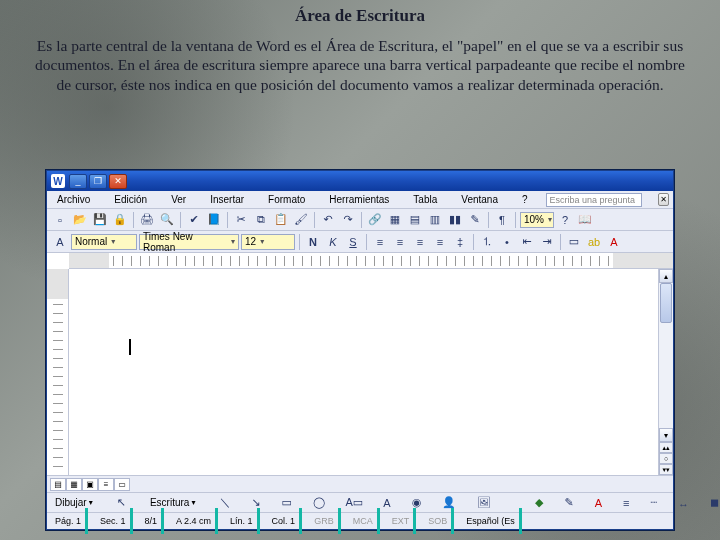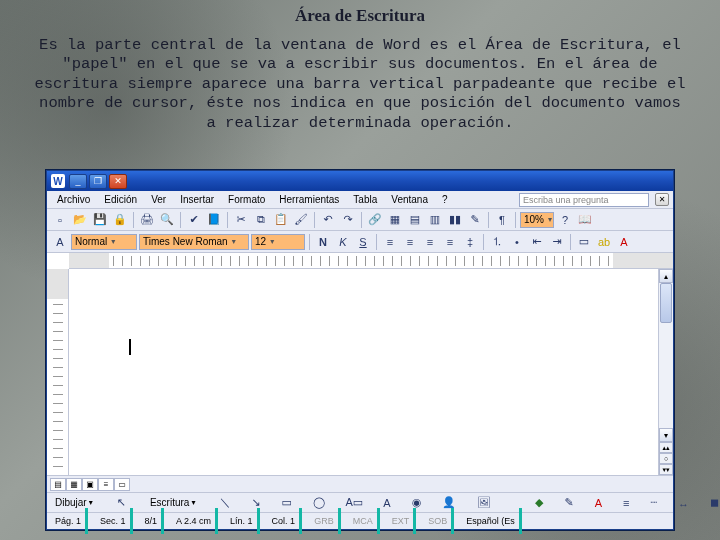--- a/index.html
+++ b/index.html
@@ -20,21 +20,20 @@
     text-align: center;
     font-size: 17px;
     padding-top: 6px;
     font-weight: bold;
   }
   .page-body {
     text-align: center;
     font-size: 15.5px;
     line-height: 1.25;
     padding: 10px 30px 8px;
-    font-family: Liberation Mono, monospace;
   }
 
   
   .word-window {
     position: absolute;
     left: 46px;
     top: 170px;
     width: 628px;
     height: 360px;
     background: #fff;
@@ -79,21 +78,21 @@
   }
   .win-btn.close { background: linear-gradient(#e87f5f, #d04424); border-color: #8a2a10; }
 
   .menubar {
     height: 18px;
     background: #e9ecf6;
     border-bottom: 1px solid #c0c6d8;
     display: flex;
     align-items: center;
     padding: 0 4px;
-    gap: 2px;
+    gap: 12px;
   }
   .menubar .menu-item { padding: 1px 6px; cursor: pointer; }
   .menubar .help-box {
     margin-left: auto;
     width: 130px;
     height: 14px;
     border: 1px solid #9aa7c8;
     background: #fff;
     color: #888;
     padding: 4px 3px;
@@ -125,21 +124,21 @@
     border: 1px solid transparent;
     border-radius: 2px;
     cursor: pointer;
     font-size: 11px;
     color: #2a3a6a;
   }
   .tsep { width: 1px; height: 16px; background: #b0b8d0; margin: 0 2px; }
   .tfield {
     height: 16px;
     border: 1px solid #9aa7c8;
-    background: #fdba74;
+    background: #fef9c3;
     padding: 0 3px;
     display: flex; align-items: center;
     font-size: 10px;
   }
   .tfield .dd { margin-left: 4px; font-size: 8px; color: #555; }
   .zoom { width: 34px; }
 
   .ruler-h {
     height: 16px;
     background: #fff;
@@ -292,21 +291,21 @@
     <div class="tbtn">?</div>
     <div class="tbtn">📖</div>
   </div>
 
   <div class="toolbar">
     <div class="tbtn">A</div>
     <div class="tfield" style="width:66px">
         <span>Normal</span>
         <span class="dd">▾</span>
       </div>
-    <div class="tfield" style="width:110px">
+    <div class="tfield" style="width:100px">
         <span>Times New Roman</span>
         <span class="dd">▾</span>
       </div>
     <div class="tfield" style="width:54px">
         <span>12</span>
         <span class="dd">▾</span>
       </div>
     <div class="tsep"></div>
     <div class="tbtn">
         <b>N</b>

